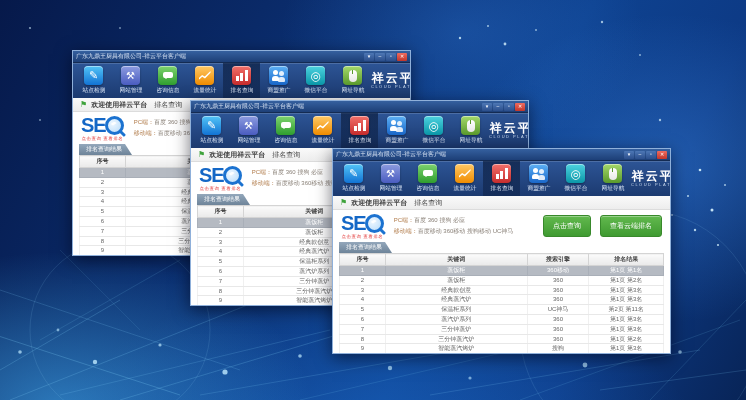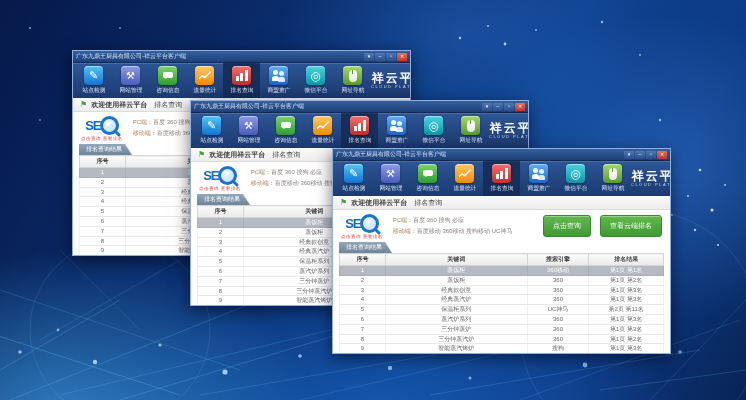--- a/index.html
+++ b/index.html
@@ -70,21 +70,21 @@
   .breadcrumb{height:13px;flex:0 0 13px;background:linear-gradient(#fafafa,#ededed);
     border-bottom:1px solid #dcdcdc;display:flex;align-items:center;gap:4px;padding:0 7px;}
   .flag{color:#3fa33c;font-size:8px;line-height:1;}
   .bc-welcome{font-size:7px;color:#444;font-weight:bold;}
   .bc-page{font-size:7px;color:#444;margin-left:3px;}
 
   
   .seoband{height:32px;flex:0 0 32px;background:#fff;display:flex;align-items:center;padding:0 8px;}
   .seo-logo{display:flex;flex-direction:column;align-items:center;}
   .seo-row{display:flex;align-items:center;}
-  .seo-se{font-size:13px;font-weight:900;color:#1467c6;letter-spacing:-1px;line-height:1;}
+  .seo-se{font-size:20px;font-weight:900;color:#1467c6;letter-spacing:-1px;line-height:1;}
   .lens{width:13px;height:13px;border:3.5px solid #1b72d0;border-radius:50%;
     background:radial-gradient(circle at 35% 35%,#eef7ff,#b9dcfa);position:relative;margin-left:-1px;}
   .lens::before{content:"";position:absolute;top:3px;left:3px;width:6px;height:4px;background:#fff;
     clip-path:polygon(0 60%,60% 0,100% 40%,40% 100%);opacity:.9;}
   .lens::after{content:"";position:absolute;width:3px;height:7px;background:#1b72d0;bottom:-5px;right:-3px;
     transform:rotate(-45deg);border-radius:1px;}
   .seo-tag{font-size:4.5px;color:#e23c3c;margin-top:1px;letter-spacing:.5px;white-space:nowrap;}
   .engines{margin-left:10px;font-size:6px;color:#8a8178;line-height:1.9;white-space:nowrap;}
   .eng-label{color:#b07a48;}
   .actions{margin-left:auto;display:flex;gap:9px;}

